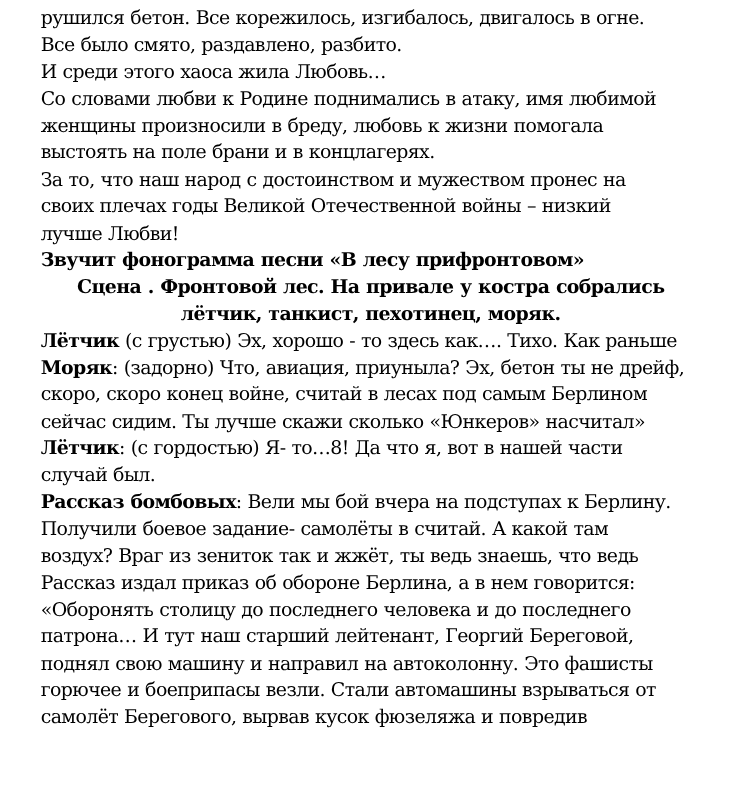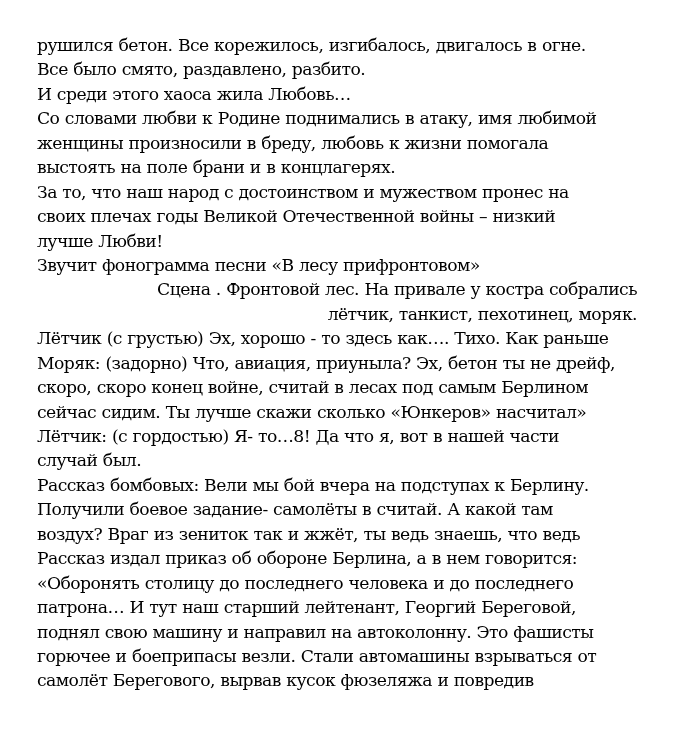--- a/index.html
+++ b/index.html
@@ -1,25 +1,25 @@
 <!DOCTYPE html>
 <html><head>
 <meta charset="utf-8">
 <style>
   html, body { margin: 0; padding: 0; background: #ffffff; }
   body { width: 678px; height: 735px; overflow: hidden; position: relative; }
   .page {
     position: absolute; left: 37px; top: 5px; width: 636px;
     font-family: "DejaVu Serif", "Liberation Serif", serif;
     font-size: 17.2px; line-height: 24.45px; color: #000000;
-    letter-spacing: -0.55px; word-spacing: 0.5px; margin-top: 28px;
+    letter-spacing: -0.55px; word-spacing: 0.5px;
   }
   .line { white-space: nowrap; height: 24.45px; }
-  .center { text-align: right; width: 600px; }
-  b { font-weight: normal; }
+  .center { text-align: center; width: 600px; }
+  b { font-weight: bold; }
 </style>
 </head>
 <body>
 
 <div class="page">
   <div class="line">рушился бетон. Все корежилось, изгибалось, двигалось в огне.</div>
   <div class="line">Все было смято, раздавлено, разбито.</div>
   <div class="line">И среди этого хаоса жила Любовь…</div>
   <div class="line">Со словами любви к Родине поднимались в атаку, имя любимой</div>
   <div class="line">женщины произносили в бреду, любовь к жизни помогала</div>

